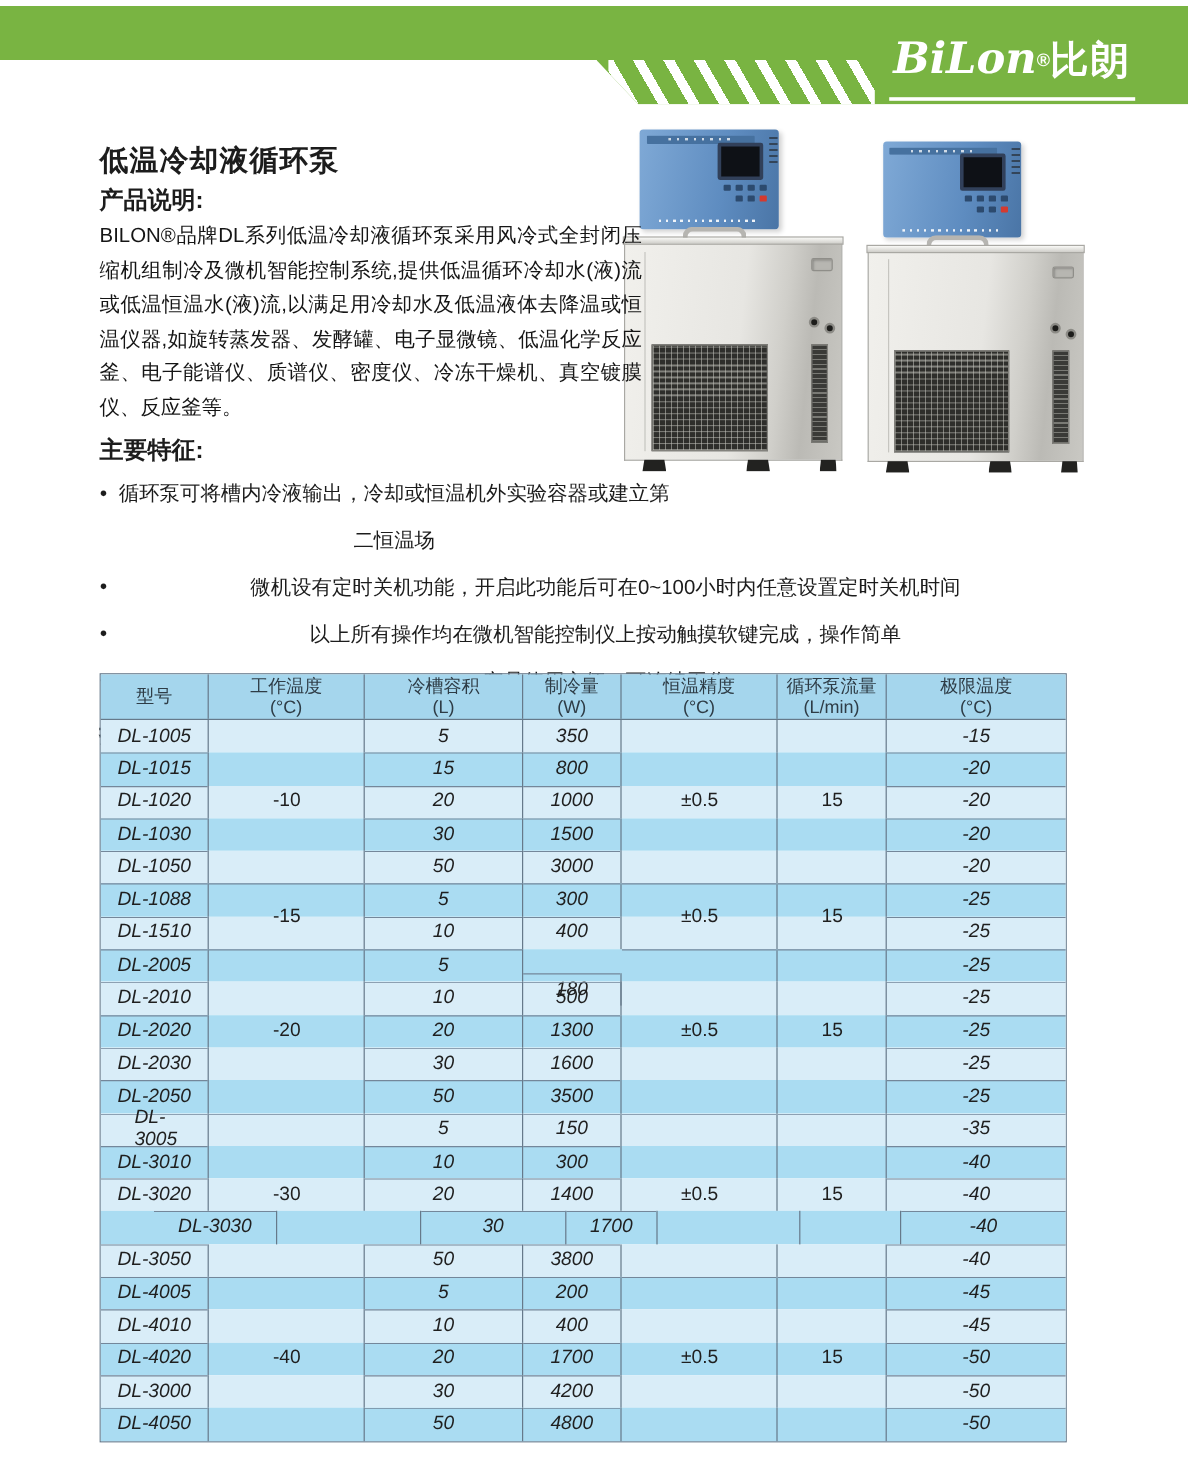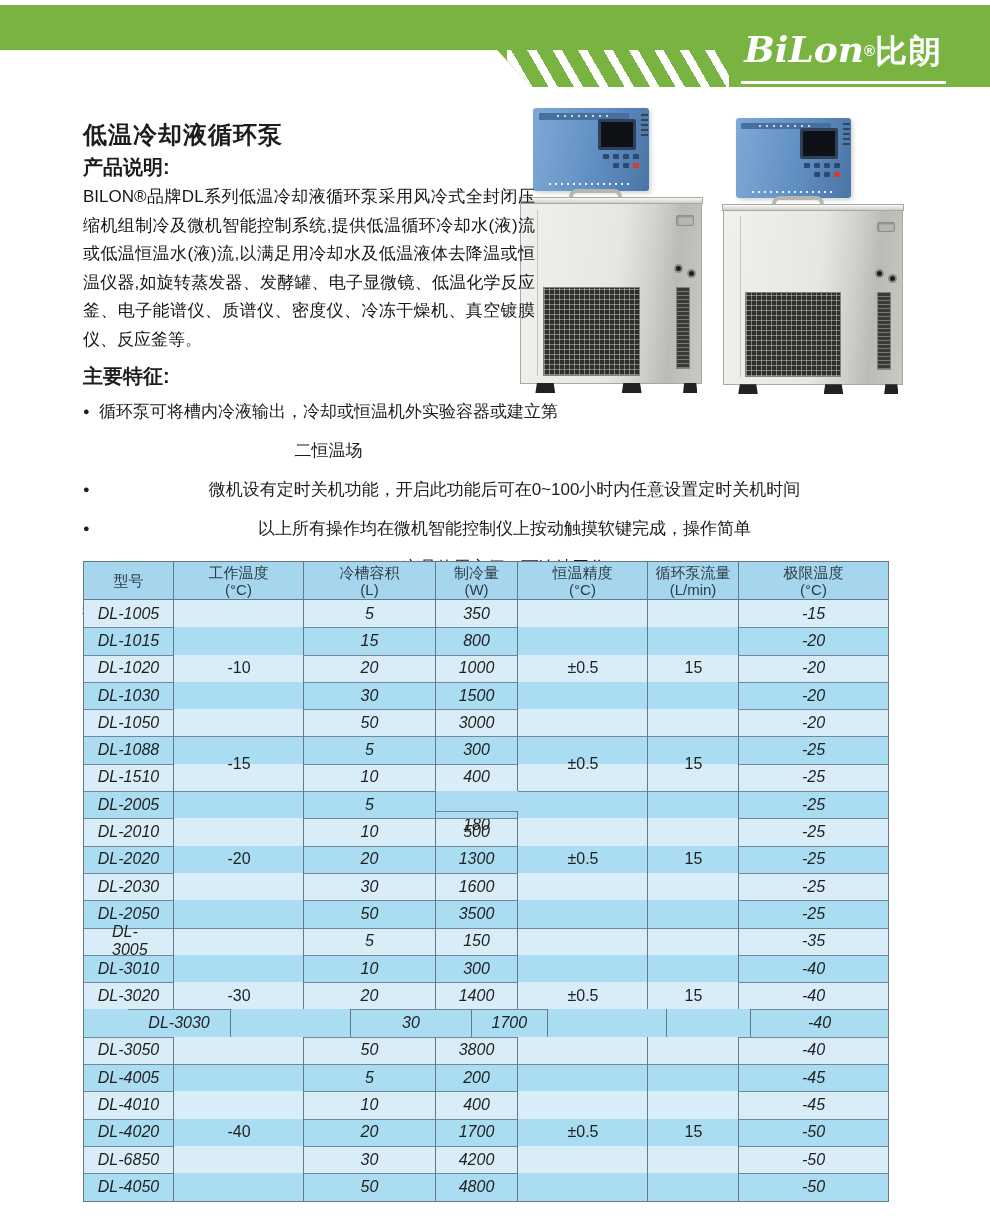--- a/index.html
+++ b/index.html
@@ -394,21 +394,21 @@
         <div class="trow dark">
           <div class="tcell bt" style="width: 90px;">DL-4020</div>
           <div class="tcell" style="width: 130px;"></div>
           <div class="tcell bt" style="width: 132px;">20</div>
           <div class="tcell bt" style="width: 82px;">1700</div>
           <div class="tcell" style="width: 130px;"></div>
           <div class="tcell" style="width: 91px;"></div>
           <div class="tcell bt" style="width: 149px;">-50</div>
         </div>
         <div class="trow light">
-          <div class="tcell bt" style="width: 90px;">DL-6850</div>
+          <div class="tcell bt" style="width: 90px;">DL-3000</div>
           <div class="tcell" style="width: 130px;"></div>
           <div class="tcell bt" style="width: 132px;">30</div>
           <div class="tcell bt" style="width: 82px;">4200</div>
           <div class="tcell" style="width: 130px;"></div>
           <div class="tcell" style="width: 91px;"></div>
           <div class="tcell bt" style="width: 149px;">-50</div>
         </div>
         <div class="trow dark">
           <div class="tcell bt" style="width: 90px;">DL-4050</div>
           <div class="tcell" style="width: 130px;"></div>

